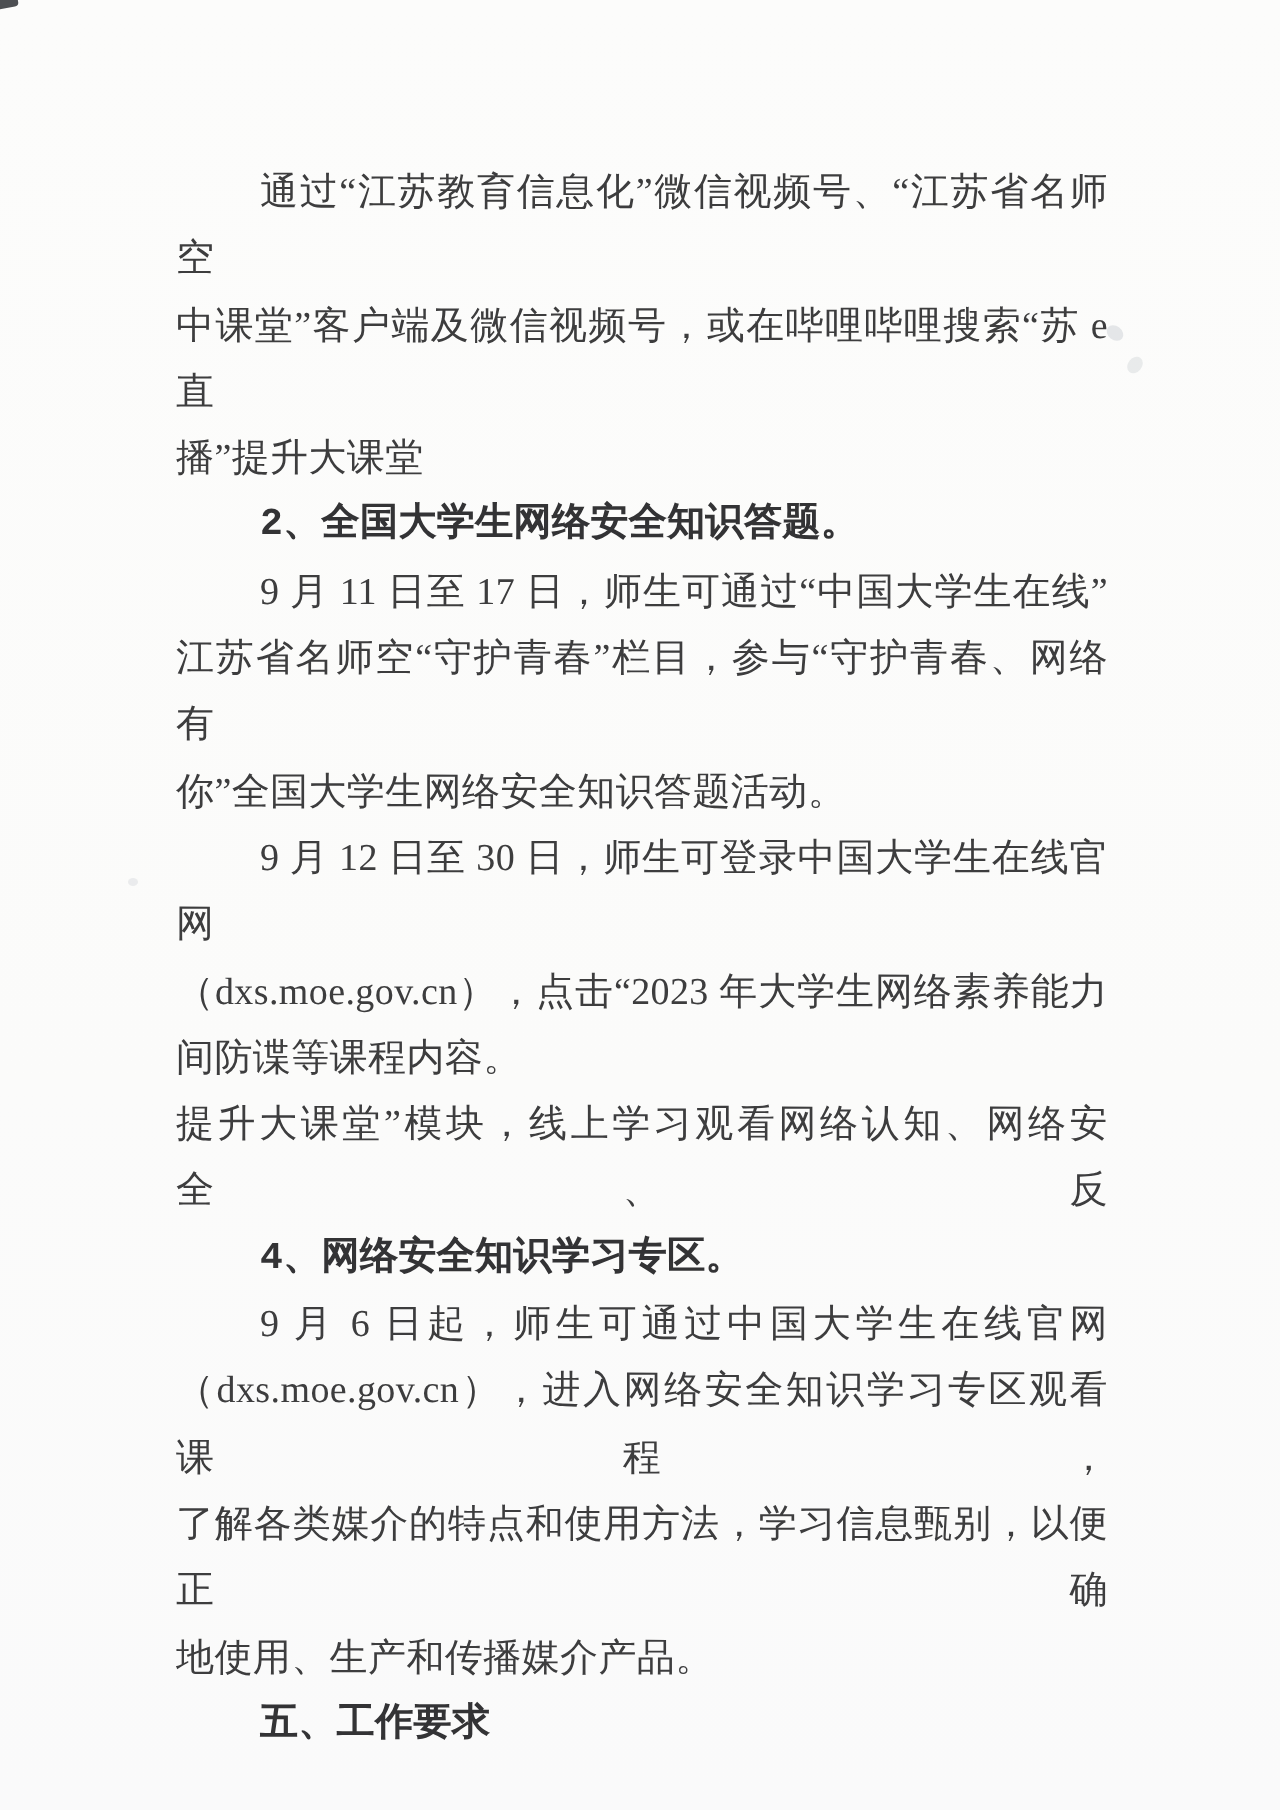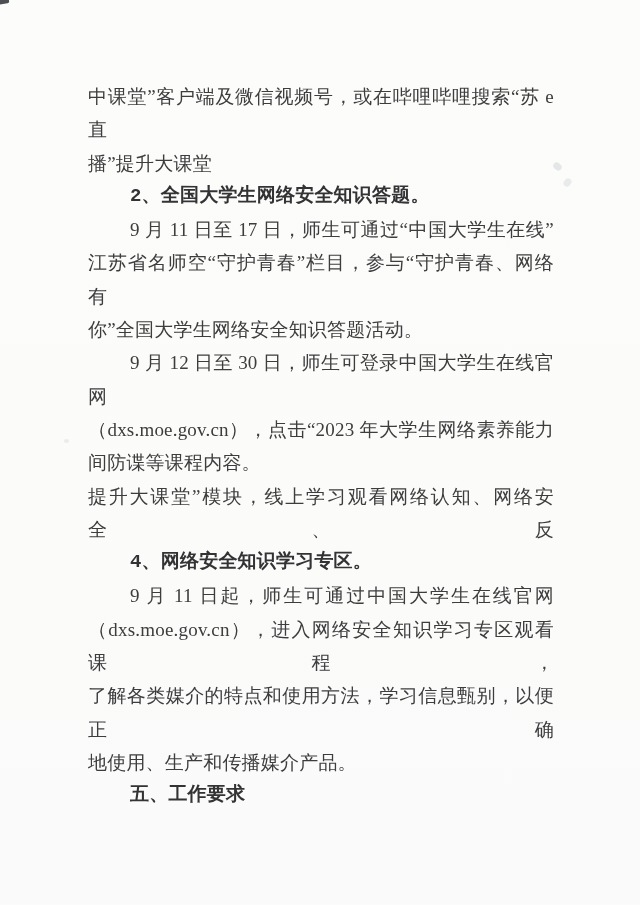--- a/index.html
+++ b/index.html
@@ -45,32 +45,33 @@
 <body>
 
 <div class="page">
 
   <div class="corner-mark"></div>
   <div class="smudge s1"></div>
   <div class="smudge s2"></div>
   <div class="smudge s3"></div>
 
   <div class="text-block">
+    <p class="ln indent fill">通过“江苏教育信息化”微信视频号、“江苏省名师空</p>
     <p class="ln fill">中课堂”客户端及微信视频号，或在哔哩哔哩搜索“苏 e 直</p>
     <p class="ln">播”提升大课堂</p>
     <p class="ln indent hd">2、全国大学生网络安全知识答题。</p>
     <p class="ln indent fill">9 月 11 日至 17 日，师生可通过“中国大学生在线”</p>
     <p class="ln fill">江苏省名师空“守护青春”栏目，参与“守护青春、网络有</p>
     <p class="ln">你”全国大学生网络安全知识答题活动。</p>
     <p class="ln indent fill">9 月 12 日至 30 日，师生可登录中国大学生在线官网</p>
     <p class="ln fill">（dxs.moe.gov.cn），点击“2023 年大学生网络素养能力</p>
     <p class="ln">间防谍等课程内容。</p>
     <p class="ln fill">提升大课堂”模块，线上学习观看网络认知、网络安全、反</p>
     <p class="ln indent hd">4、网络安全知识学习专区。</p>
-    <p class="ln indent fill">9 月 11 日起，师生可通过中国大学生在线官网</p>
+    <p class="ln indent fill">9 月 6 日起，师生可通过中国大学生在线官网</p>
     <p class="ln fill">（dxs.moe.gov.cn），进入网络安全知识学习专区观看课程，</p>
     <p class="ln fill">了解各类媒介的特点和使用方法，学习信息甄别，以便正确</p>
     <p class="ln">地使用、生产和传播媒介产品。</p>
     <p class="ln indent hd">五、工作要求</p>
 
   </div>
 
 </div>
 
 </body></html>

